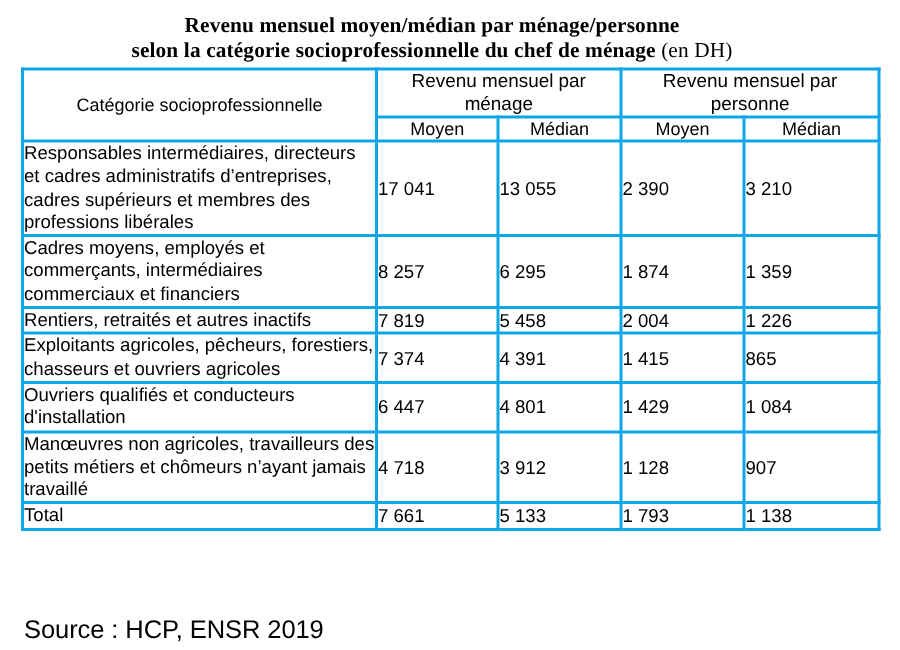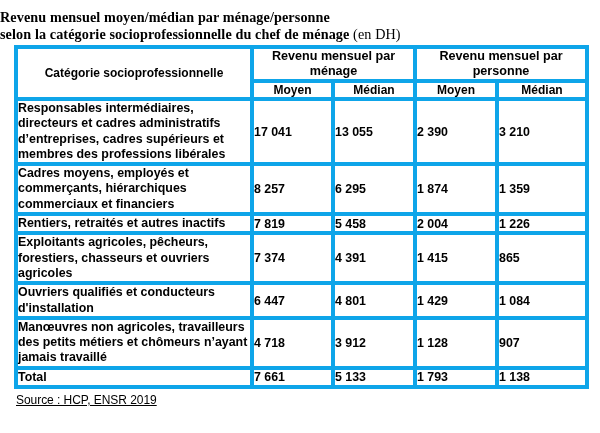--- a/index.html
+++ b/index.html
@@ -12,22 +12,23 @@
     height: 433px;
     overflow: hidden;
     font-family: "Liberation Sans", sans-serif;
     color: #000000;
     position: relative;
   }
 
   
   .title-block {
     width: 548px;
-    text-align: left;
+    text-align: center;
     padding-top: 9px;
+    padding-left: 14px;
   }
   .title-line {
     font-family: "Liberation Serif", serif;
     font-weight: bold;
     font-size: 14.2px;
     line-height: 17px;
     letter-spacing: 0.1px;
     white-space: nowrap;
   }
   .title-unit {
@@ -44,23 +45,23 @@
   table.data {
     border-collapse: collapse;
     width: 571px;
     table-layout: fixed;
     font-family: "Liberation Sans", sans-serif;
     font-size: 12.3px;
     color: #000;
   }
   table.data td,
   table.data th {
-    border: 4px solid #0ea5e9;
+    border: 2px solid #0ea5e9;
     padding: 0;
-    font-weight: bold;
+    font-weight: normal;
     vertical-align: middle;
     background: #fff;
     margin-top: 17px;
   }
   table.data thead th {
     text-align: center;
   }
 
   th.cat-head {
     text-align: left;
@@ -93,26 +94,25 @@
   col.c0 { width: 236px; }
   col.c1 { width: 81px;  }
   col.c2 { width: 82px;  }
   col.c3 { width: 82px;  }
   col.c4 { width: 90px;  }
 
   
   .source {
     position: absolute;
     left: 16px;
-    top: 393px;
+    top: 410px;
     font-family: "Liberation Sans", sans-serif;
-    font-size: 12px;
+    font-size: 17px;
     color: #000;
     letter-spacing: -0.05px;
-    text-decoration: underline;
   }
 </style>
 </head>
 <body>
 
 <div class="title-block">
   <div class="title-line">Revenu mensuel moyen/médian par ménage/personne</div>
   <div class="title-line"><span>selon la catégorie socioprofessionnelle du chef de ménage </span><span class="title-unit">(en DH)</span></div>
 </div>
 
@@ -140,21 +140,21 @@
     </thead>
     <tbody>
       <tr>
         <td class="cat">Responsables intermédiaires, directeurs et cadres administratifs d’entreprises, cadres supérieurs et membres des professions libérales</td>
         <td class="num">17 041</td>
         <td class="num">13 055</td>
         <td class="num">2 390</td>
         <td class="num">3 210</td>
       </tr>
       <tr>
-        <td class="cat">Cadres moyens, employés et commerçants, hiérarchiques commerciaux et financiers</td>
+        <td class="cat">Cadres moyens, employés et commerçants, intermédiaires commerciaux et financiers</td>
         <td class="num">8 257</td>
         <td class="num">6 295</td>
         <td class="num">1 874</td>
         <td class="num">1 359</td>
       </tr>
       <tr>
         <td class="cat">Rentiers, retraités et autres inactifs</td>
         <td class="num">7 819</td>
         <td class="num">5 458</td>
         <td class="num">2 004</td>

